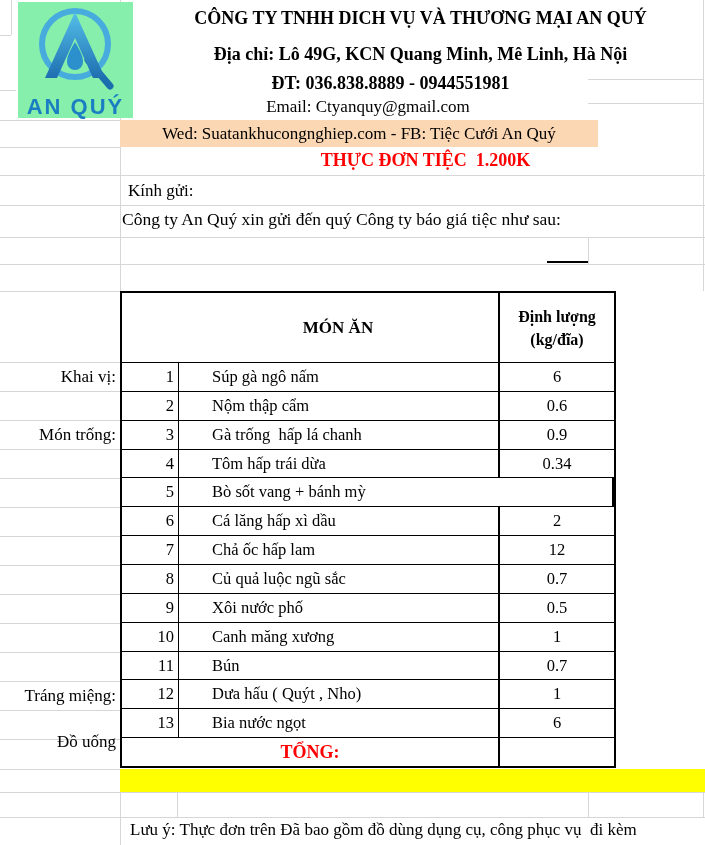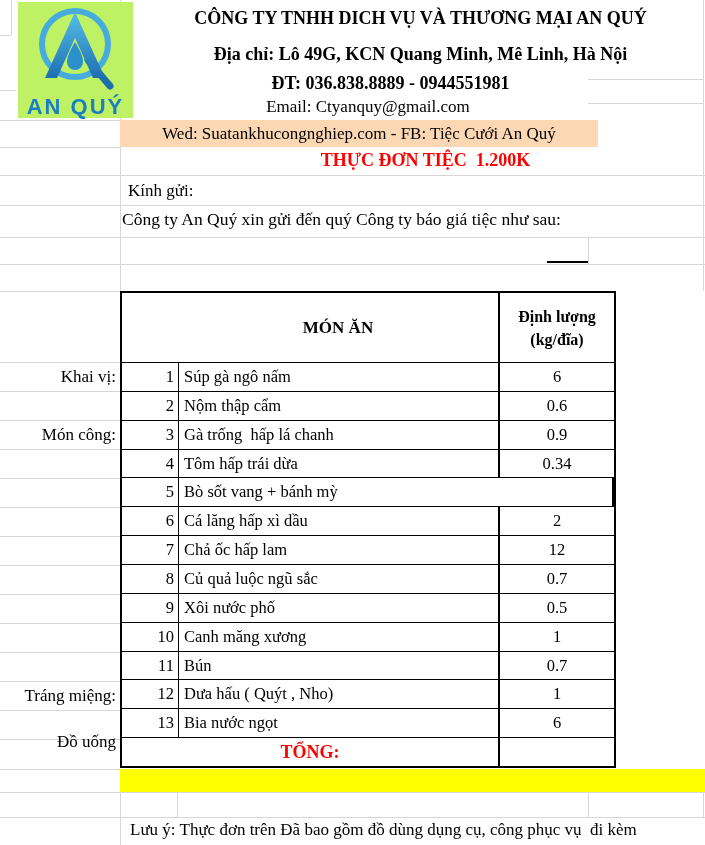--- a/index.html
+++ b/index.html
@@ -22,21 +22,21 @@
     background:#fcd7b4;text-align:center;font-size:17px;line-height:27px;
   }
   .doc-title{
     position:absolute;left:120px;top:150px;width:585px;text-align:center;
     font-size:18px;font-weight:bold;color:#ff0000;margin-left:13px;
   }
   .greeting{position:absolute;left:128px;top:181px;font-size:17px;}
   .intro{position:absolute;left:122px;top:209px;font-size:17.5px;}
   .sig-underline{position:absolute;left:547px;top:261px;width:41px;height:2px;background:#000;}
   
-  .logo{position:absolute;left:18px;top:2px;width:115px;height:116px;background:#bef264;text-align:center;}
+  .logo{position:absolute;left:18px;top:2px;width:115px;height:116px;background:#86efac;text-align:center;}
   .logo-text{
     margin-top:-4px;font-family:"Liberation Sans", sans-serif;font-weight:bold;
     font-size:22px;letter-spacing:2px;color:#1b7ec2;
   }
   
   #menu-table{
     position:absolute;left:120px;top:291px;width:496px;height:477px;
     border:2px solid #000;box-sizing:border-box;display:flex;flex-direction:column;
   }
   #menu-table *{box-sizing:border-box;}
@@ -45,21 +45,21 @@
     flex:1;border-right:2px solid #000;display:flex;align-items:center;justify-content:center;
     padding-left:56px;font-weight:bold;font-size:17px;
   }
   .th-qty{
     width:114px;display:flex;flex-direction:column;align-items:center;justify-content:center;
     font-weight:bold;font-size:16px;line-height:23px;
   }
   .tr{flex:1;display:flex;border-bottom:1.5px solid #000;}
   .tr:last-child{border-bottom:none;}
   .td-no{width:57px;border-right:1.5px solid #000;display:flex;align-items:center;justify-content:flex-end;padding-right:4px;font-size:16.5px;}
-  .td-name{flex:1;border-right:2px solid #000;display:flex;align-items:center;padding-left:5px;font-size:16.5px;}
+  .td-name{flex:1;border-right:2px solid #000;display:flex;align-items:center;padding-left:5px;font-size:16.5px;margin-left:28px;}
   .td-qty{width:114px;display:flex;align-items:center;justify-content:center;font-size:16.5px;}
   .tr-total .total-cell{
     flex:1;border-right:2px solid #000;display:flex;align-items:center;justify-content:center;
     color:#ff0000;font-weight:bold;font-size:18px;
   }
   .tr-total .total-empty{width:114px;}
   
   .cat{position:absolute;left:0;width:118px;height:29px;text-align:right;font-size:17px;
        display:flex;align-items:center;justify-content:flex-end;padding-right:2px;box-sizing:border-box;}
   
@@ -130,21 +130,21 @@
   <div class="hline phone pre">ĐT: 036.838.8889 - 0944551981</div>
   <div class="hline email pre">Email: Ctyanquy@gmail.com</div>
   <div class="band-web pre">Wed: Suatankhucongnghiep.com - FB: Tiệc Cưới An Quý</div>
 
   <div class="doc-title pre">THỰC ĐƠN TIỆC  1.200K</div>
   <div class="greeting pre">Kính gửi:</div>
   <div class="intro pre">Công ty An Quý xin gửi đến quý Công ty báo giá tiệc như sau:</div>
   <div class="sig-underline"></div>
 
   <div class="cat" style="top:362px;">Khai vị:</div>
-  <div class="cat" style="top:420px;">Món công:</div>
+  <div class="cat" style="top:420px;">Món trống:</div>
   <div class="cat" style="top:681px;">Tráng miệng:</div>
   <div class="cat" style="top:727px;">Đồ uống</div>
 
   <div id="menu-table">
     <div class="thead">
       <div class="th-dish">MÓN ĂN</div>
       <div class="th-qty">
         <span>Định lượng</span>
         <span>(kg/đĩa)</span>
       </div>

